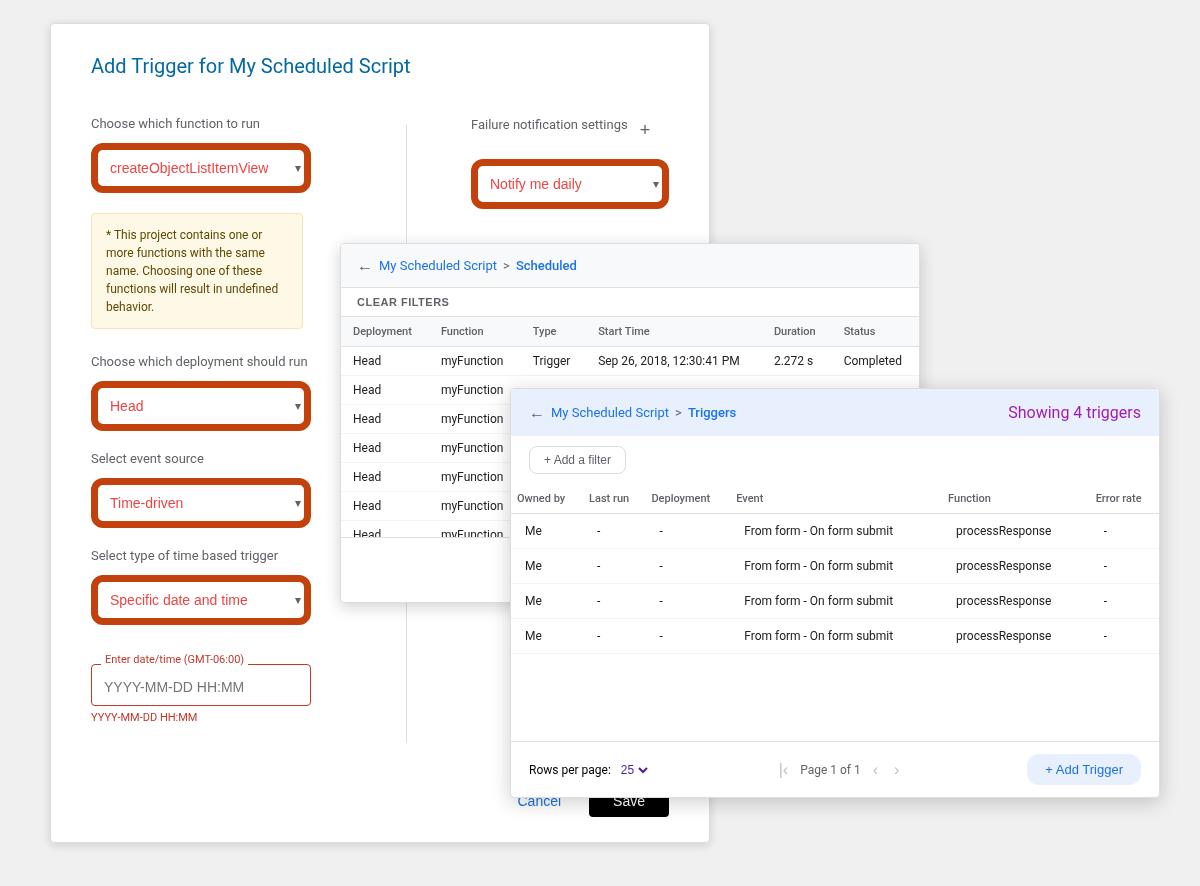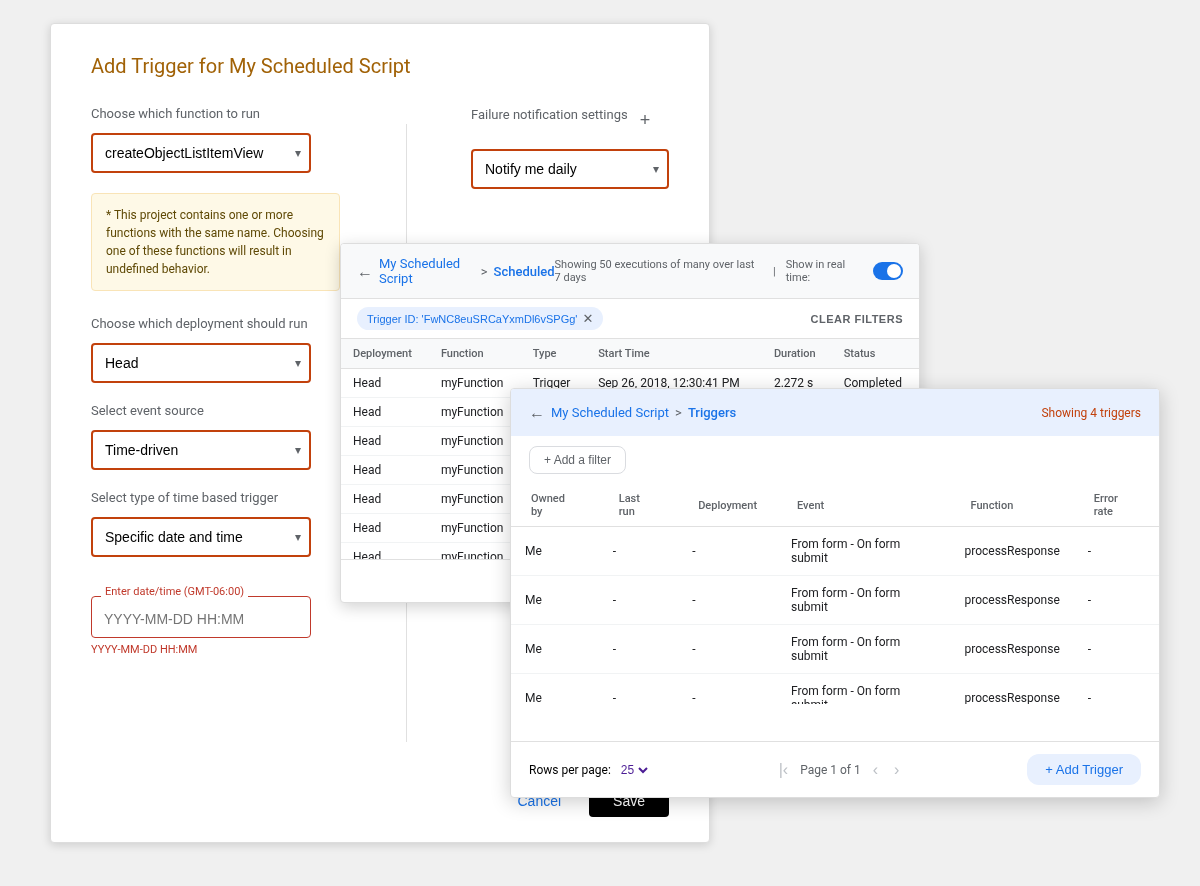--- a/index.html
+++ b/index.html
@@ -28,22 +28,22 @@
       background: #fff;
       border: 1px solid #ddd;
       border-radius: 4px;
       box-shadow: 0 2px 10px rgba(0,0,0,0.15);
       padding: 30px 40px;
       z-index: 1;
     }
     .dialog-title {
       font-size: 20px;
       font-weight: 400;
-      color: #a16207;
-      margin-bottom: 28px;
+      color: #0369a1;
+      margin-bottom: 38px;
     }
     .dialog-divider {
       position: absolute;
       left: 355px;
       top: 100px;
       bottom: 100px;
       width: 1px;
       background: #e0e0e0;
     }
     .left-section {
@@ -60,24 +60,24 @@
       font-weight: 400;
     }
     .select-wrapper {
       position: relative;
       width: 220px;
       margin-bottom: 20px;
     }
     .select-box {
       width: 100%;
       padding: 10px 35px 10px 12px;
-      border: 2px solid #c2410c;
-      border-radius: 4px;
+      border: 7px solid #c2410c;
+      border-radius: 12px;
       font-size: 14px;
-      color: #000000;
+      color: #ef4444;
       background: #fff;
       appearance: none;
       cursor: pointer;
     }
     .select-arrow {
       position: absolute;
       right: 10px;
       top: 50%;
       transform: translateY(-50%);
       pointer-events: none;
@@ -87,21 +87,21 @@
     .warning-box {
       background: #fef9e7;
       border: 1px solid #f9e4b7;
       border-radius: 4px;
       padding: 12px 14px;
       font-size: 12px;
       color: #5f4905;
       line-height: 1.5;
       margin-top: 5px;
       margin-bottom: 25px;
-      width: 249px;
+      width: 212px;
     }
     .date-input-group {
       margin-top: 15px;
     }
     .date-input-label {
       font-size: 11px;
       color: #c0392b;
       background: #fff;
       padding: 0 4px;
       position: relative;
@@ -359,21 +359,21 @@
       gap: 6px;
       margin: 10px 18px;
     }
     .triggers-table {
       width: 100%;
       border-collapse: collapse;
       font-size: 12px;
     }
     .triggers-table th {
       text-align: left;
-      padding: 8px 20px;
+      padding: 8px 6px;
       color: #5f6368;
       font-weight: 500;
       font-size: 11px;
       border-bottom: 1px solid #e0e0e0;
     }
     .triggers-table td {
       padding: 10px 14px;
       color: #202124;
       border-bottom: 1px solid #f1f3f4;
     }
@@ -496,32 +496,22 @@
   </div>
 
   <div class="executions-panel">
     <div class="panel-header">
       <div class="panel-nav">
         <span class="arrow-icon">←</span>
         <span class="link-text">My Scheduled Script</span>
         <span class="separator">&gt;</span>
         <span class="current-page">Scheduled</span>
       </div>
-      <div class="panel-meta">
-        <span>Showing 50 executions of many over last 7 days</span>
-        <span>|</span>
-        <span>Show in real time:</span>
-        <span class="toggle-switch"></span>
-      </div>
     </div>
     <div class="filter-bar">
-      <button class="filter-chip">
-        <span>Trigger ID: 'FwNC8euSRCaYxmDl6vSPGg'</span>
-        <span class="chip-close">✕</span>
-      </button>
       <button class="clear-filters-btn">CLEAR FILTERS</button>
     </div>
     <div class="table-container">
       <table class="data-table">
         <thead>
           <tr>
             <th>Deployment</th>
             <th>Function</th>
             <th>Type</th>
             <th>Start Time</th>
@@ -600,21 +590,21 @@
   </div>
 
   <div class="triggers-panel">
     <div class="triggers-header">
       <div class="panel-nav">
         <span class="arrow-icon">←</span>
         <span class="link-text">My Scheduled Script</span>
         <span class="separator">&gt;</span>
         <span class="current-page">Triggers</span>
       </div>
-      <span style="font-size:12px;color:#c2410c;">Showing 4 triggers</span>
+      <span style="font-size:16px;color:#a21caf;">Showing 4 triggers</span>
     </div>
     <button class="add-filter-btn">+ Add a filter</button>
     <div style="overflow:auto;max-height:220px;">
       <table class="triggers-table">
         <thead>
           <tr>
             <th>Owned by</th>
             <th>Last run</th>
             <th>Deployment</th>
             <th>Event</th>

